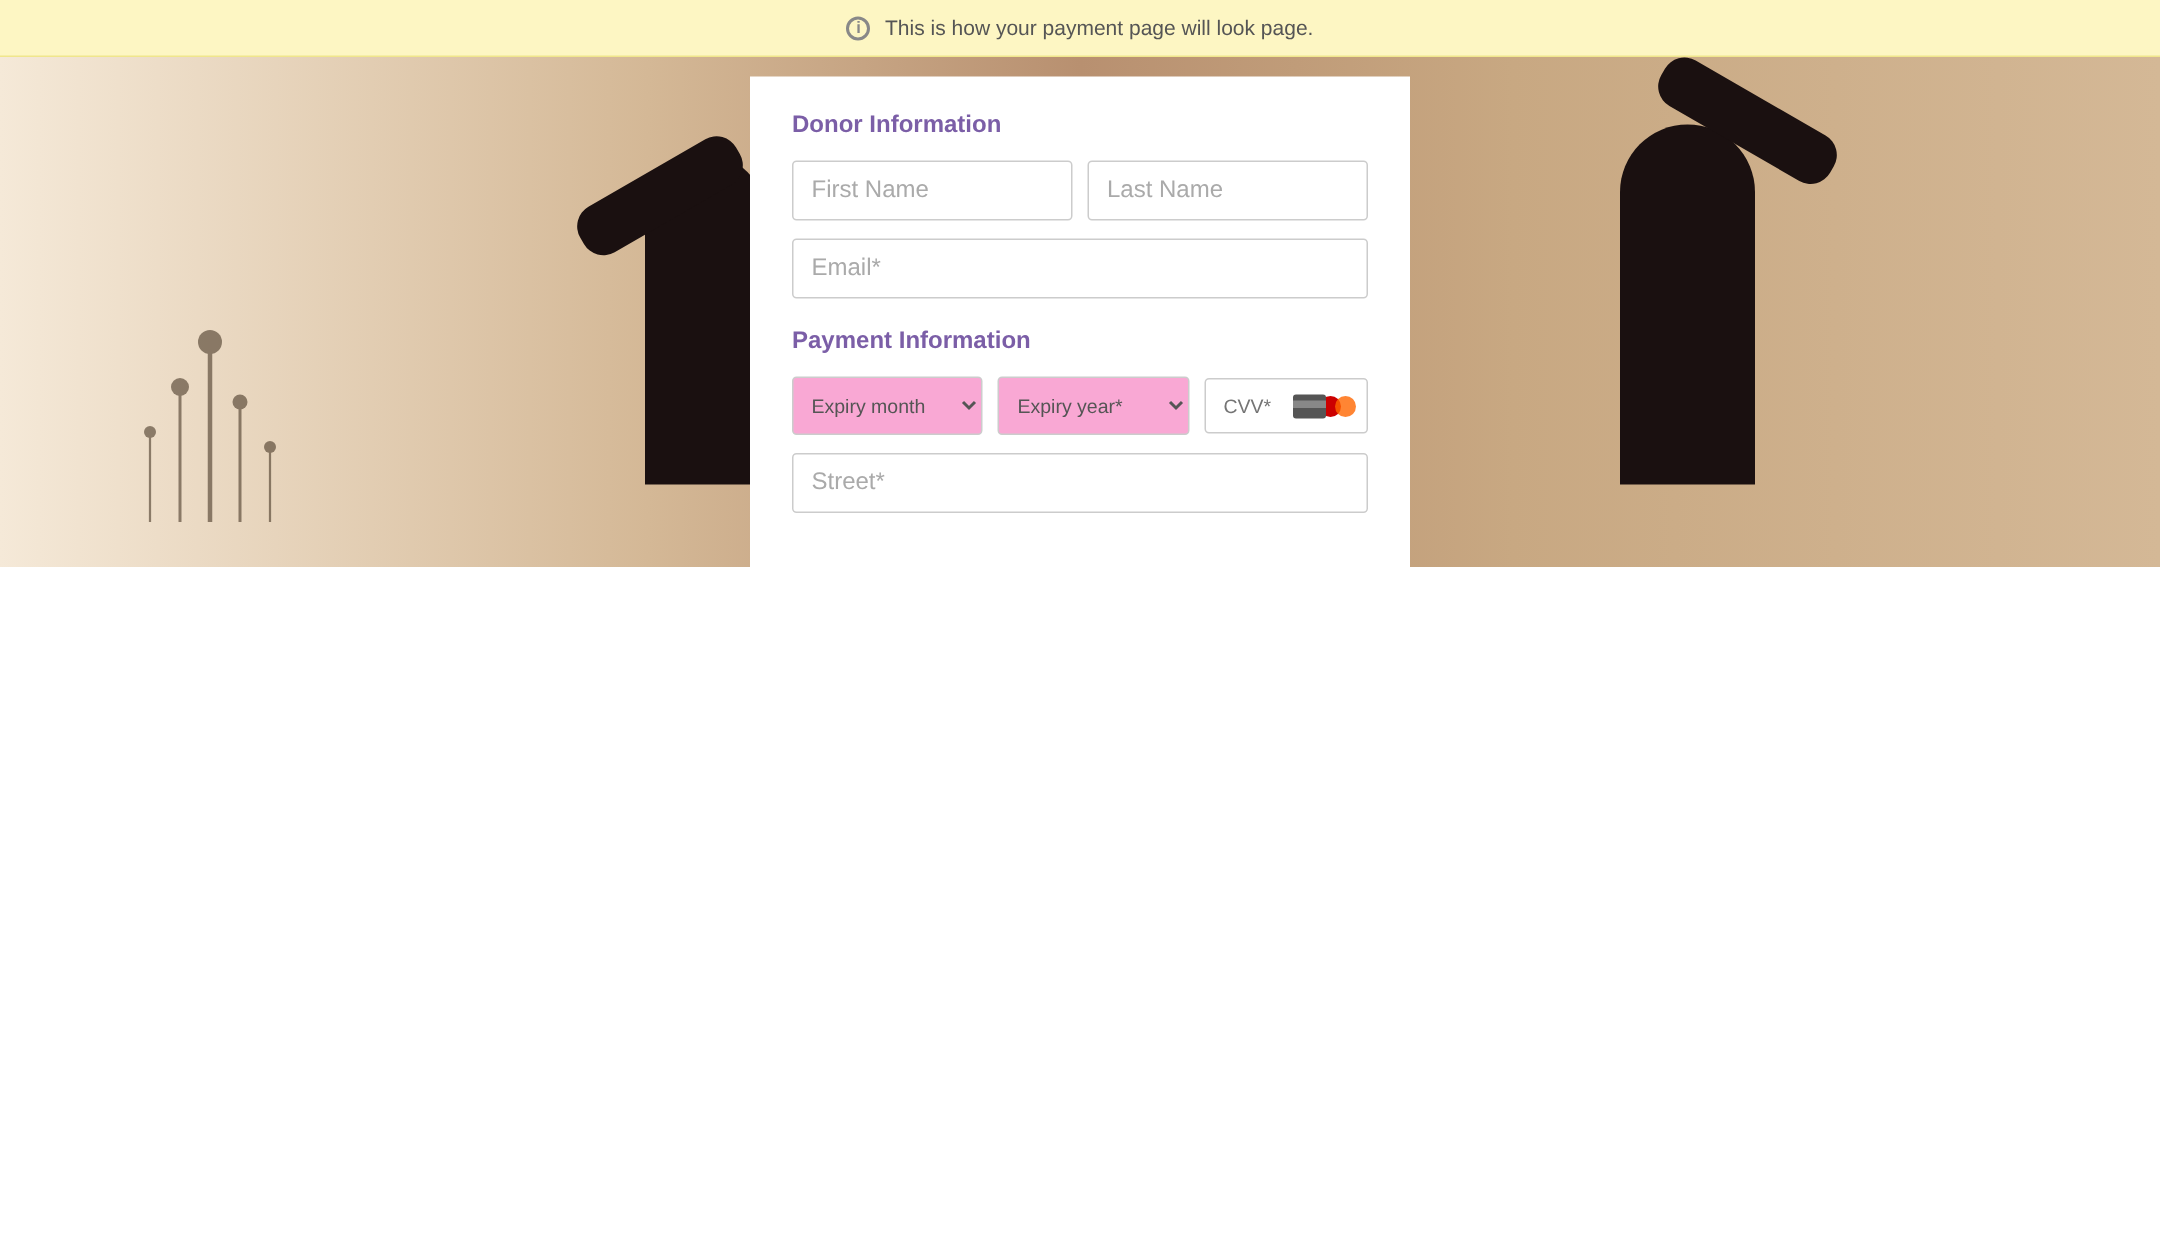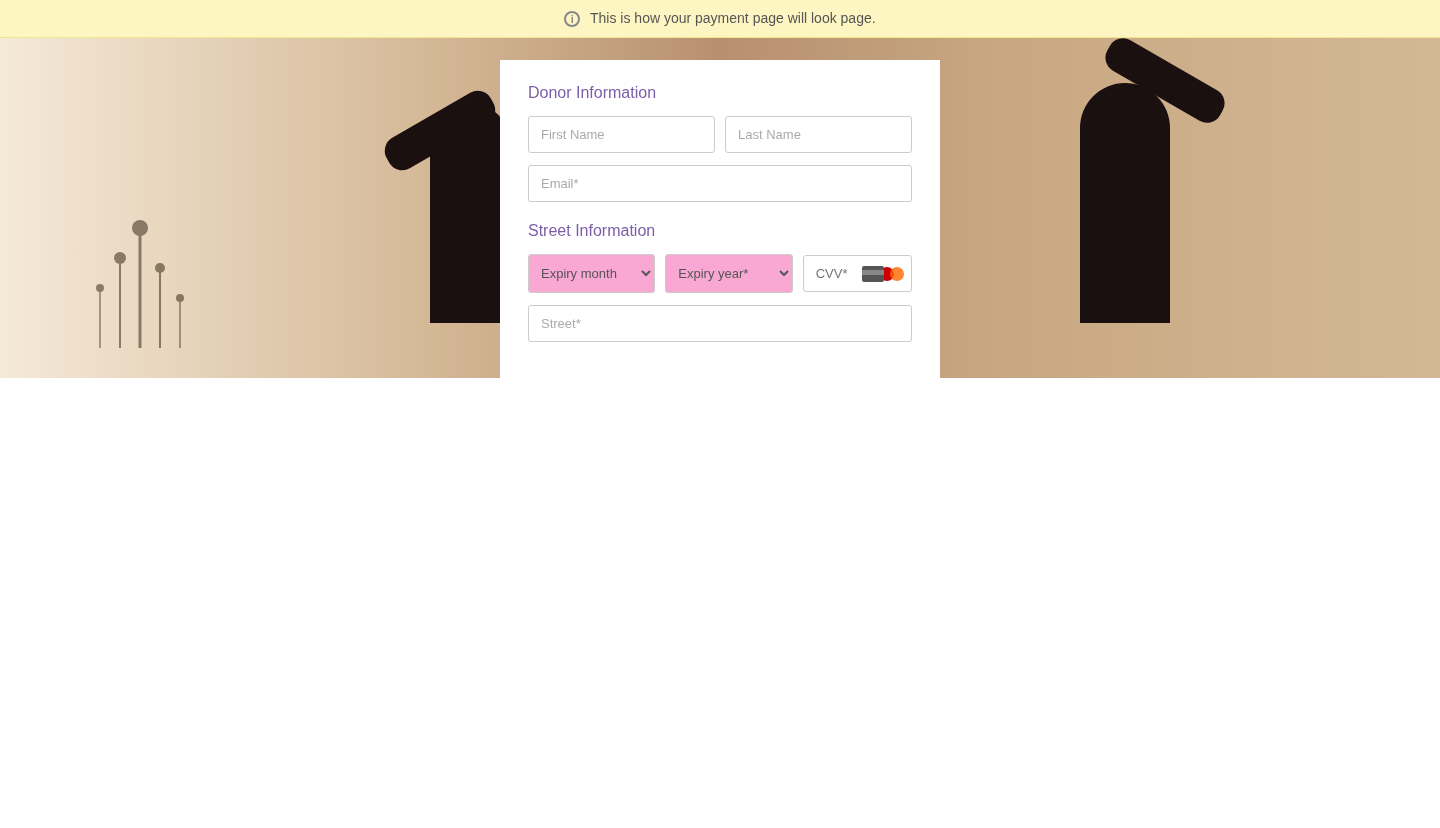--- a/index.html
+++ b/index.html
@@ -65,37 +65,37 @@
       z-index: 5;
     }
 
     .card-form-section {
       background: #fff;
       padding: 24px 28px;
     }
 
     .section-heading {
       font-size: 16px;
-      font-weight: normal;
+      font-weight: bold;
       color: #7b5ea7;
       margin-bottom: 14px;
     }
 
     .form-row {
       display: flex;
       gap: 10px;
       margin-bottom: 12px;
     }
 
     .form-input {
       width: 100%;
       padding: 10px 12px;
       border: 1px solid #ccc;
       border-radius: 3px;
-      font-size: 13px;
+      font-size: 16px;
       color: #999;
       outline: none;
       background: #fff;
     }
 
     .form-input::placeholder {
       color: #aaa;
     }
 
     .payment-section {
@@ -228,21 +228,21 @@
       <div class="form-row">
         <input type="text" class="form-input" placeholder="First Name" style="">
         <input type="text" class="form-input" placeholder="Last Name" style="">
       </div>
 
       <div class="form-row">
         <input type="email" class="form-input" placeholder="Email*" style="">
       </div>
 
       <div class="payment-section">
-        <div class="section-heading">Street Information</div>
+        <div class="section-heading">Payment Information</div>
 
 
         <div class="expiry-cvv-row">
           <select class="select-field">
             <option>Expiry month</option>
             <option>01</option><option>02</option><option>03</option>
             <option>04</option><option>05</option><option>06</option>
             <option>07</option><option>08</option><option>09</option>
             <option>10</option><option>11</option><option>12</option>
           </select>

